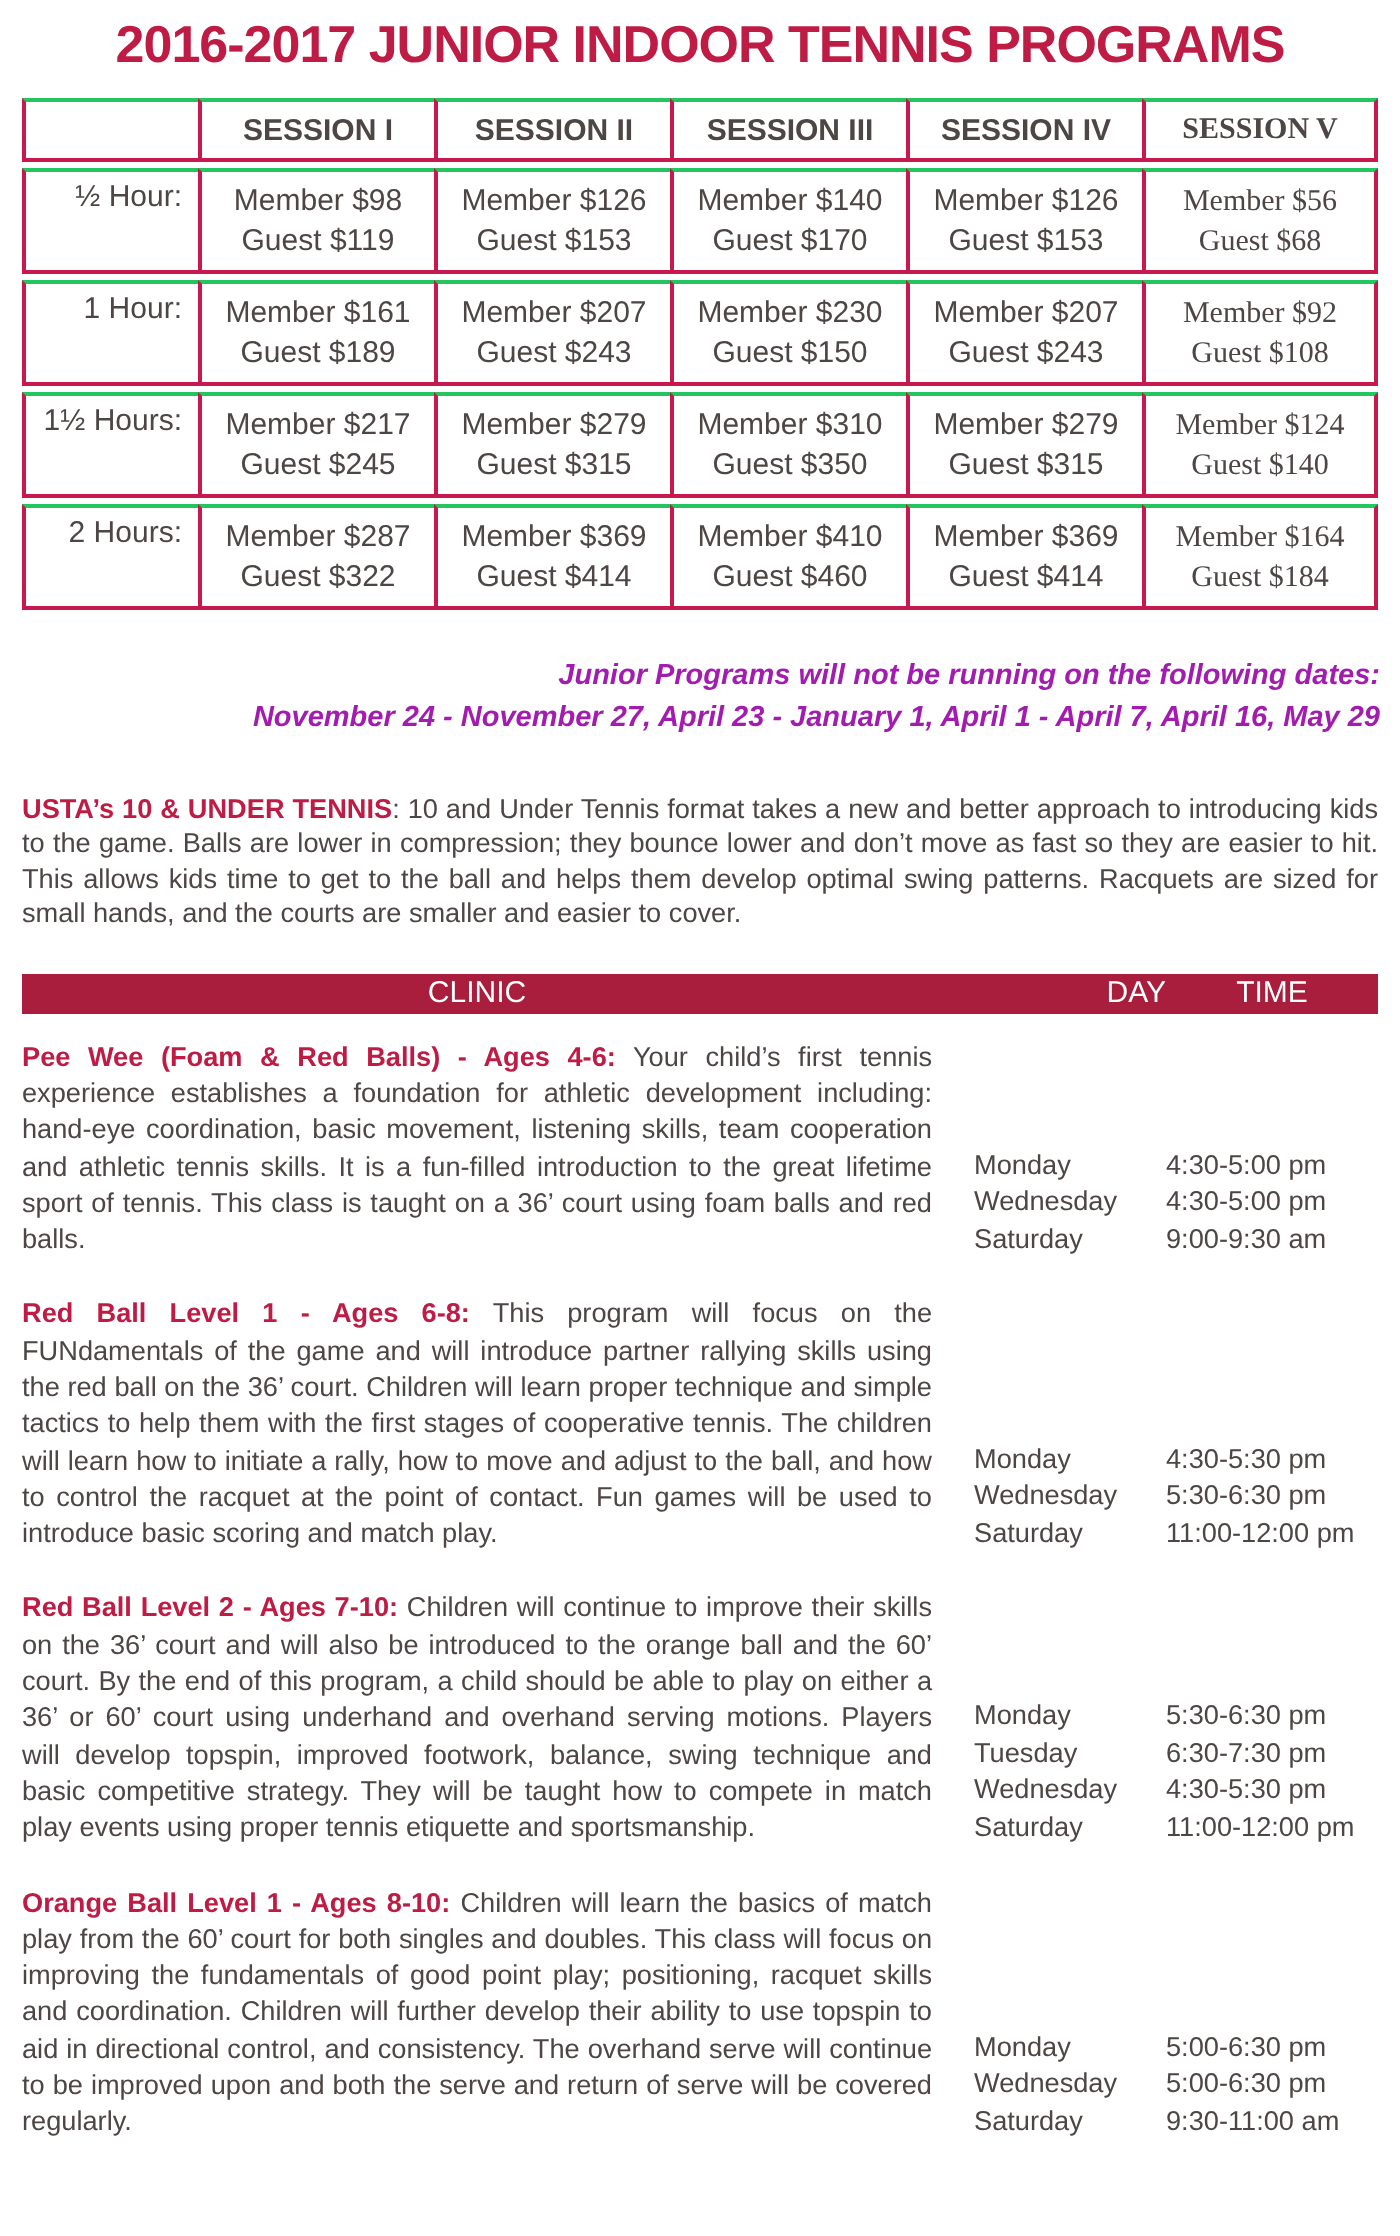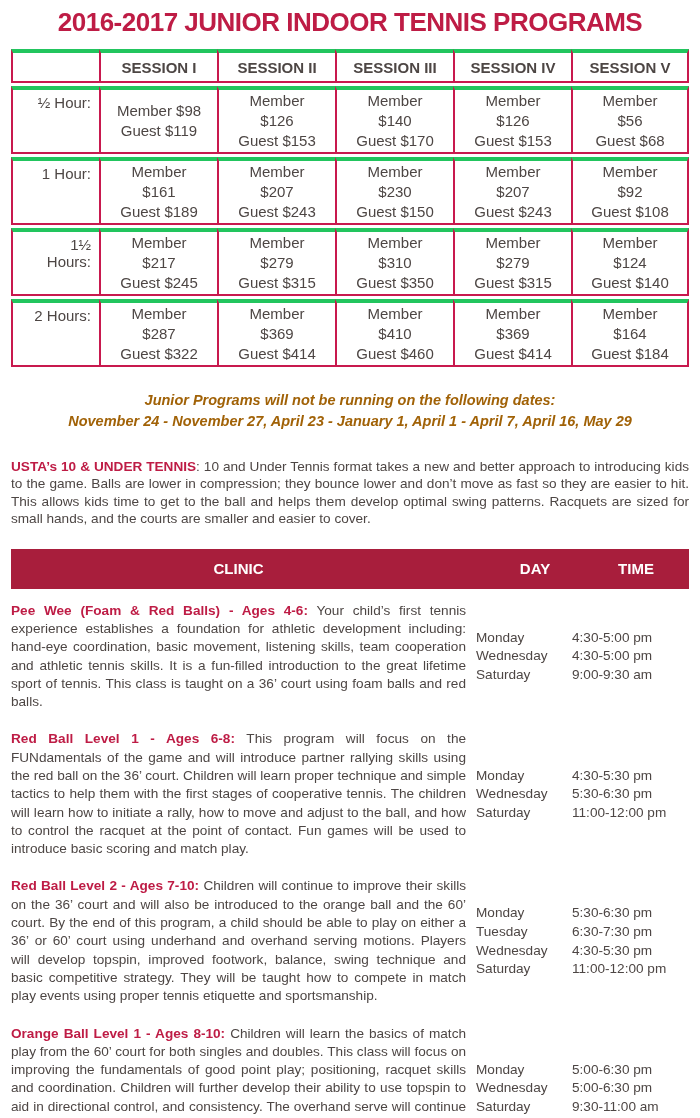--- a/index.html
+++ b/index.html
@@ -12,58 +12,58 @@
     letter-spacing:-0.5px;color:#be1c45;
   }
   
   table.pricing{
     margin:8px auto 0 auto;width:678px;table-layout:fixed;
     border-collapse:separate;border-spacing:0 3px;font-size:15px;
   }
   table.pricing col.c0{width:88px;}
   table.pricing col.cx{width:118px;}
   table.pricing td{
-    border-top:4px solid #22c55e;border-bottom:2px solid #c8194e;
+    border-top:2px solid #22c55e;border-bottom:2px solid #c8194e;
     border-left:2px solid #c8194e;text-align:center;vertical-align:middle;
-    padding:1px 15px;color:#4d4644;
-  }
-  table.pricing td:last-child{border-right:2px solid #c8194e;}
+    padding:1px 2px;color:#4d4644;
+  }
+  table.pricing td:last-child{border-right:2px solid #c8194e;font-family:Liberation Serif, serif;}
   table.pricing td.lbl{text-align:right;padding-right:8px;}
   table.pricing tr.hrow td{height:26px;font-weight:bold;}
   table.pricing tr.srow td{height:26px;}
   table.pricing tr.prow td{height:44px;}
   table.pricing tr.prow td.lbl{vertical-align:top;padding-top:4px;}
   table.pricing .pl{line-height:20px;}
   
   .note{
-    margin:20px 10px 0 10px;text-align:center;font-weight:bold;font-style:italic;
-    font-size:14.5px;line-height:21px;color:#a16207;
+    margin:20px 10px 0 10px;text-align:right;font-weight:bold;font-style:italic;
+    font-size:14.5px;line-height:21px;color:#a21caf;
   }
   
   .usta{
     margin:26px 11px 0 11px;text-align:justify;font-size:13.6px;line-height:17.4px;
   }
   .usta .lead{font-weight:bold;color:#be1c45;}
   
   .bar{
-    margin:21px 11px 0 11px;height:40px;background:#a81e3c;color:#ffffff;
-    font-weight:bold;font-size:15px;display:flex;align-items:center;
+    margin:21px 11px 0 11px;height:20px;background:#a81e3c;color:#ffffff;
+    font-weight:normal;font-size:15px;display:flex;align-items:center;
   }
   .bar .b-clinic{width:455px;text-align:center;}
   .bar .b-gap{width:21px;}
-  .bar .b-day{width:96px;text-align:center;}
+  .bar .b-day{width:96px;text-align:right;}
   .bar .b-time{flex:1;text-align:center;}
   
   .clinics{margin:13px 11px 0 11px;}
-  .clinic{display:flex;align-items:center;margin-bottom:19px;}
+  .clinic{display:flex;align-items:flex-end;margin-bottom:19px;}
   .clinic .desc{
     width:455px;margin:0;text-align:justify;font-size:13.6px;line-height:18.3px;
   }
   .clinic .desc .lead{font-weight:bold;color:#be1c45;}
-  .clinic .days{width:96px;margin-left:10px;font-size:13.6px;line-height:18.6px;}
+  .clinic .days{width:96px;margin-left:21px;font-size:13.6px;line-height:18.6px;}
   .clinic .times{flex:1;font-size:13.6px;line-height:18.6px;}
 </style>
 </head>
 <body>
 
 <h1 class="page-title">2016-2017 JUNIOR INDOOR TENNIS PROGRAMS</h1>
 
 <table class="pricing">
   <colgroup>
     <col class="c0">

